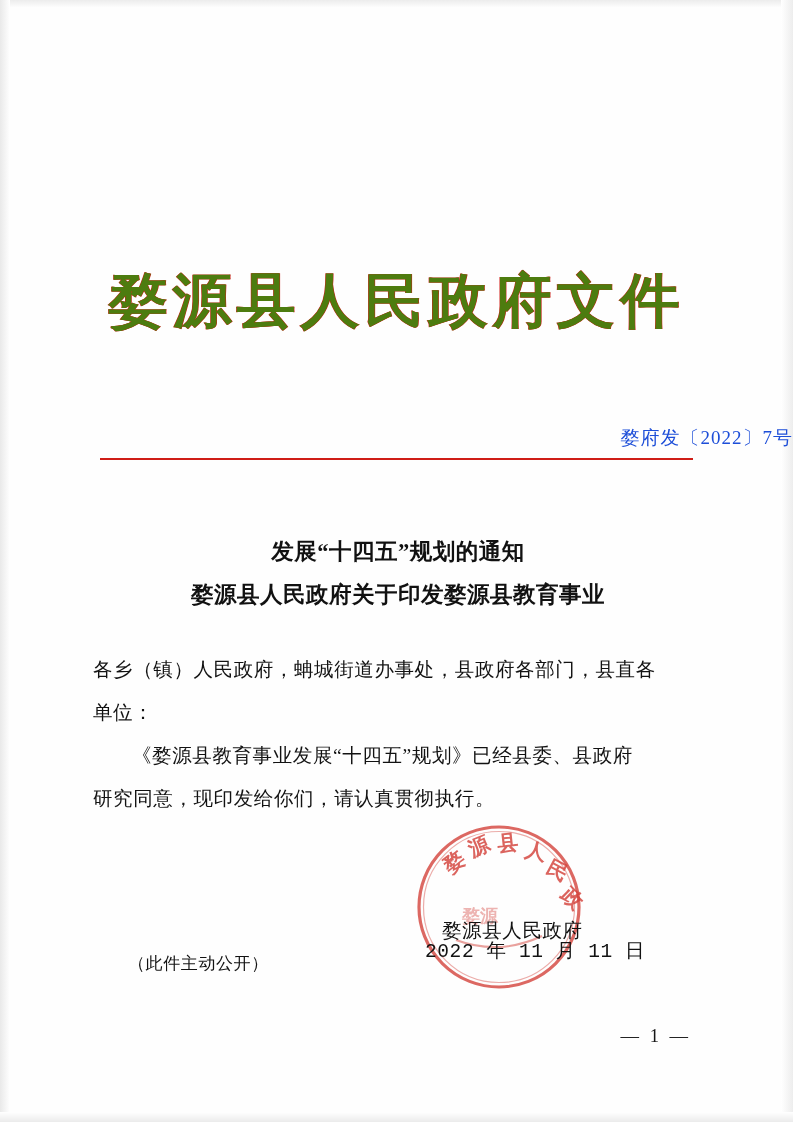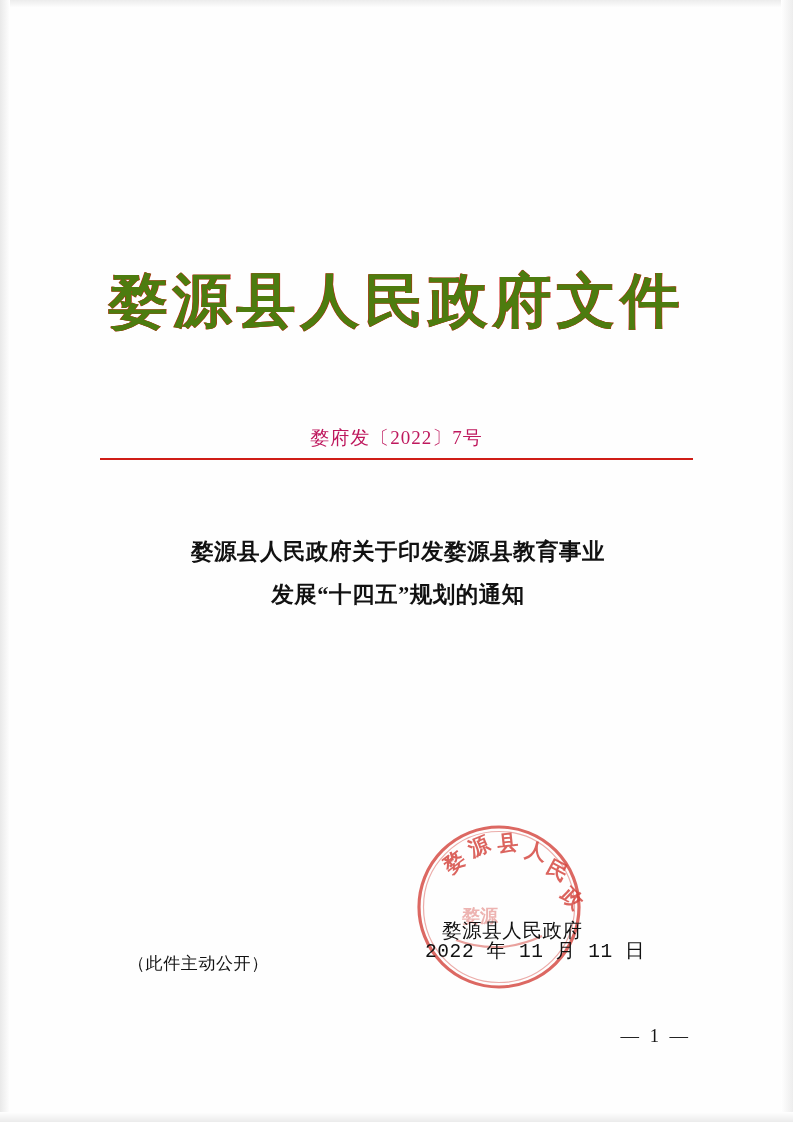--- a/index.html
+++ b/index.html
@@ -54,23 +54,23 @@
     letter-spacing: 5px;
     text-shadow: 0.5px 0 0 #cf1d17, -0.5px 0 0 #cf1d17;
     white-space: nowrap;
   }
 
   .doc-number {
     position: absolute;
     top: 425px;
     left: 0;
     right: 0;
-    text-align: center;
+    text-align: right;
     font-size: 19px;
-    color: #be185d;
+    color: #1d4ed8;
     letter-spacing: 1px;
   }
 
   .red-rule {
     position: absolute;
     top: 458px;
     left: 100px;
     width: 593px;
     height: 2px;
     background: #cf1d17;
@@ -159,24 +159,30 @@
   <div class="scan-edge-right"></div>
   <div class="scan-edge-bottom"></div>
 
   <div class="masthead">婺源县人民政府文件</div>
 
   <div class="doc-number">婺府发〔2022〕7号</div>
 
   <div class="red-rule"></div>
 
   <div class="title-block">
+    <div>发展“十四五”规划的通知</div>
     <div>婺源县人民政府关于印发婺源县教育事业</div>
-    <div>发展“十四五”规划的通知</div>
   </div>
 
+  <div class="body-block">
+    <div>各乡（镇）人民政府，蚺城街道办事处，县政府各部门，县直各</div>
+    <div>单位：</div>
+    <div class="para-indent">《婺源县教育事业发展“十四五”规划》已经县委、县政府</div>
+    <div>研究同意，现印发给你们，请认真贯彻执行。</div>
+  </div>
 
   <svg class="seal" viewBox="0 0 178 178" aria-hidden="true">
     <g fill="none" stroke="#d4433c" stroke-width="3.2" opacity="0.8">
       <circle cx="89" cy="89" r="80"></circle>
       <circle cx="89" cy="89" r="75.5" stroke-width="1.2" opacity="0.55"></circle>
     </g>
     <g fill="#d4433c" opacity="0.78">
       <path d="M89 64 l7.5 22.5 23.5 0 -19 14 7 22.5 -19 -14 -19 14 7 -22.5 -19 -14 23.5 0 z" opacity="0.0"></path>
     </g>
     <g fill="#d4433c" opacity="0.82" font-family="Liberation Serif, serif" font-weight="bold" font-size="21">

